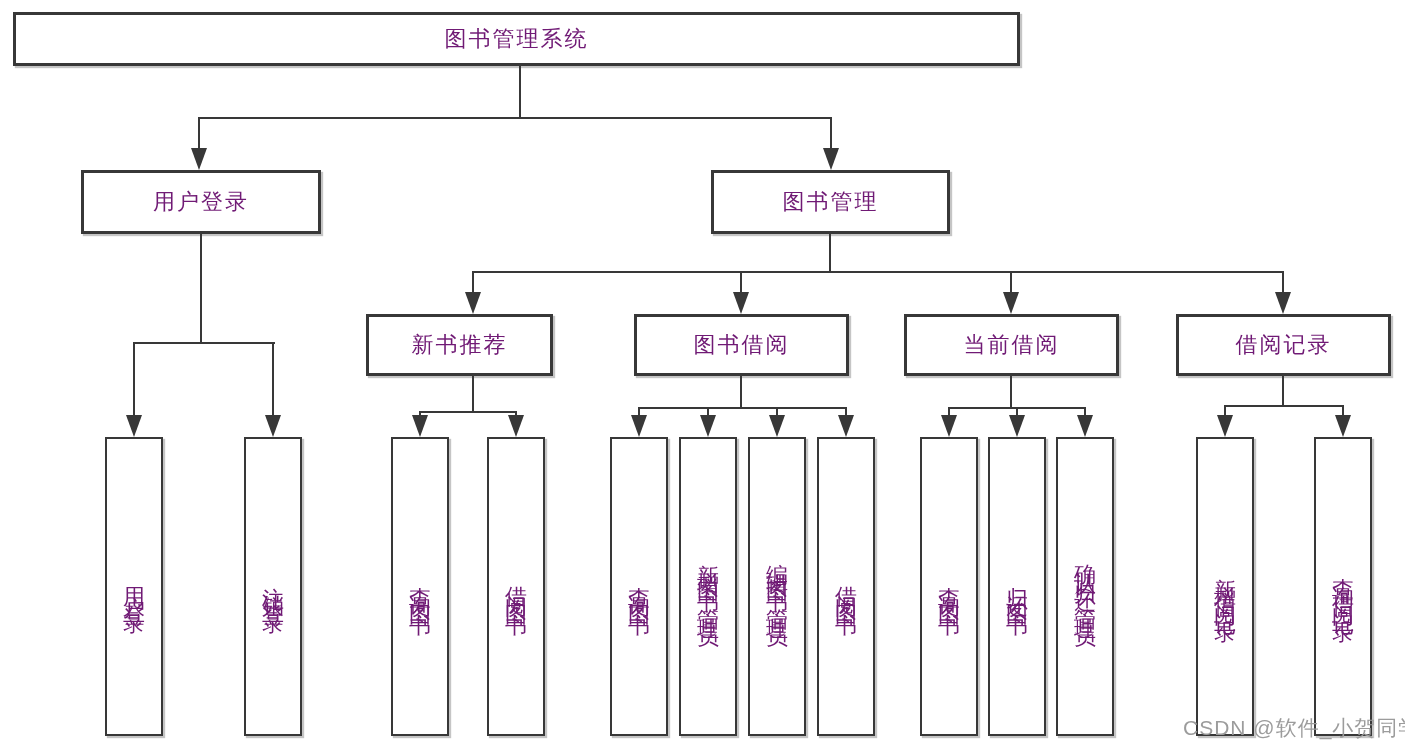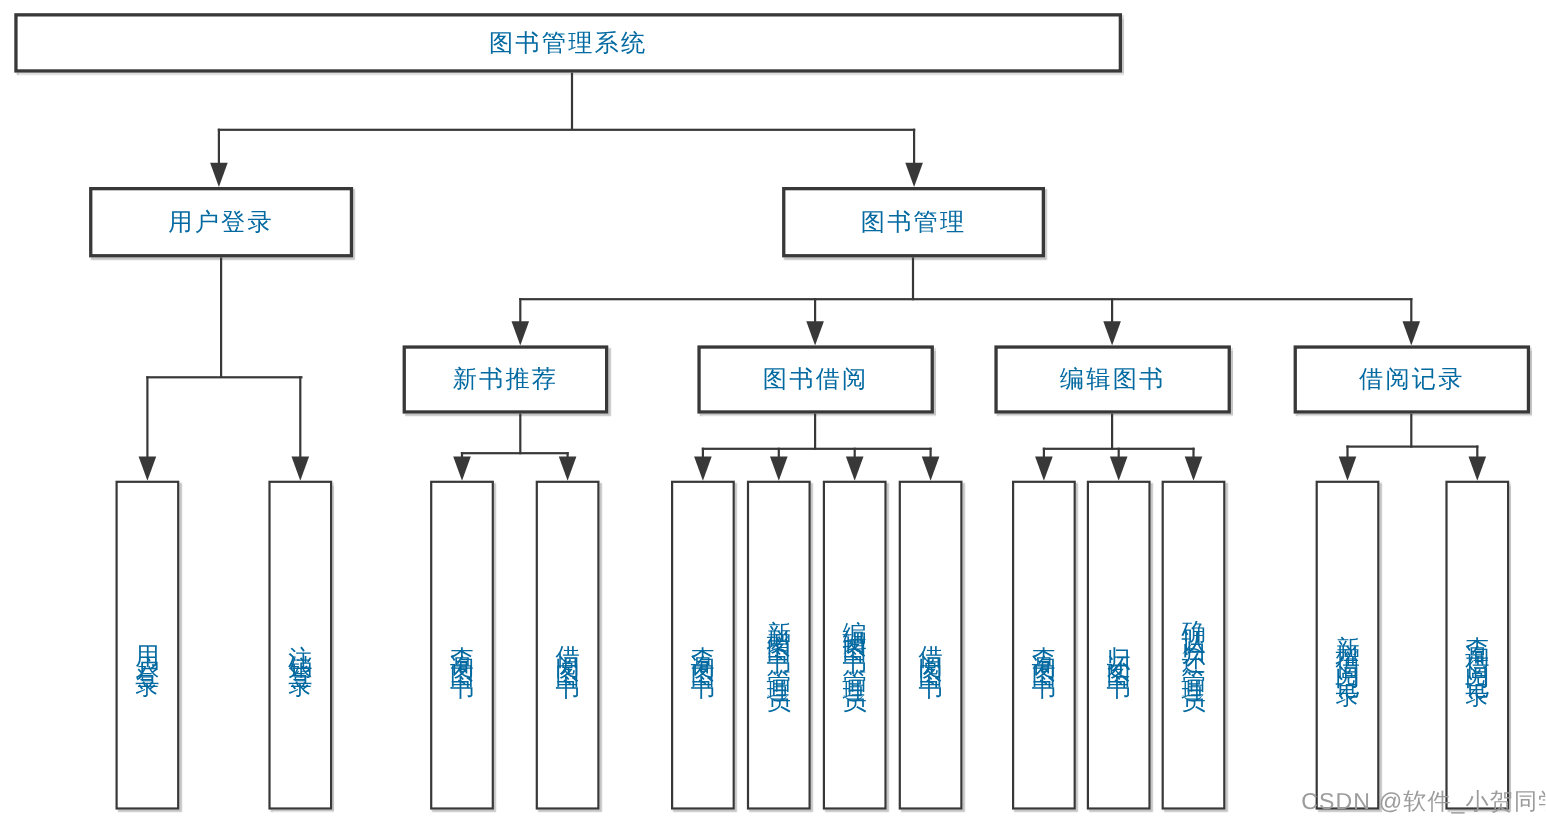--- a/index.html
+++ b/index.html
@@ -9,21 +9,21 @@
     background:#ffffff;
     font-family:"Liberation Sans",sans-serif;
     overflow:hidden;
   }
   .box{
     position:absolute;
     background:#ffffff;
     border:3px solid #383838;
     box-sizing:border-box;
     display:flex;align-items:center;justify-content:center;
-    color:#0369a1;
+    color:#701a75;
     box-shadow:2px 2px 1px rgba(90,90,90,0.35);
   }
   .box.leaf{border-width:2px;}
   .hlabel{font-size:22px;letter-spacing:2px;white-space:nowrap;}
   .vlabel{
     writing-mode:vertical-rl;
     text-orientation:mixed;
     font-size:22px;
     letter-spacing:9px;
     line-height:1;
@@ -89,21 +89,21 @@
   <div class="vline" style="left:1282px;top:271px;height:23px;"></div>
   <div class="arrowhead" style="left:1275px;top:292px;"></div>
 
   <div class="box" style="left:366px;top:314px;width:187px;height:62px;">
     <span class="hlabel">新书推荐</span>
   </div>
   <div class="box" style="left:634px;top:314px;width:215px;height:62px;">
     <span class="hlabel">图书借阅</span>
   </div>
   <div class="box" style="left:904px;top:314px;width:215px;height:62px;">
-    <span class="hlabel">编辑图书</span>
+    <span class="hlabel">当前借阅</span>
   </div>
   <div class="box" style="left:1176px;top:314px;width:215px;height:62px;">
     <span class="hlabel">借阅记录</span>
   </div>
 
   <div class="vline" style="left:472px;top:376px;height:37px;"></div>
   <div class="hline" style="left:419px;top:411px;width:98px;"></div>
   <div class="vline" style="left:419px;top:411px;height:8px;"></div>
   <div class="arrowhead" style="left:412px;top:415px;"></div>
   <div class="vline" style="left:515px;top:411px;height:8px;"></div>

